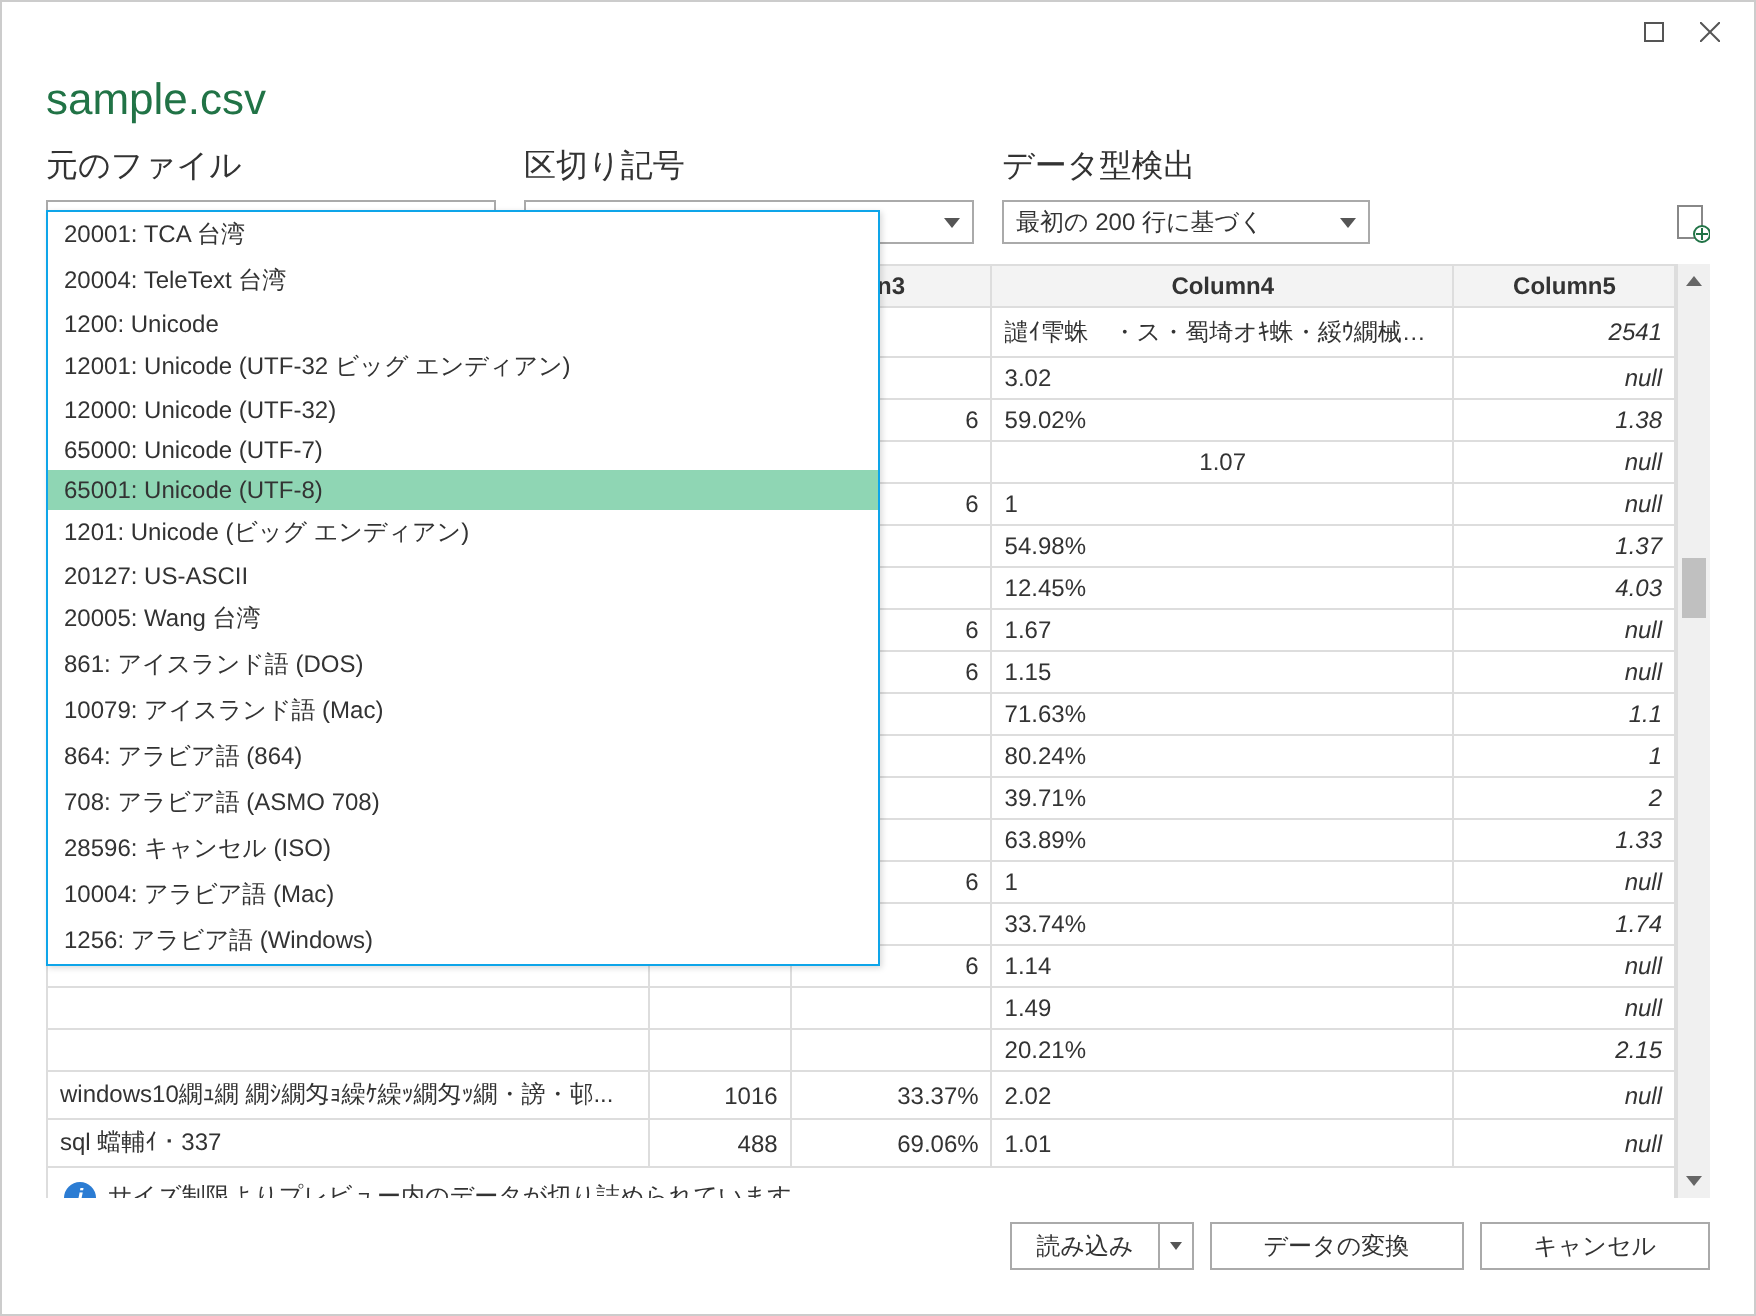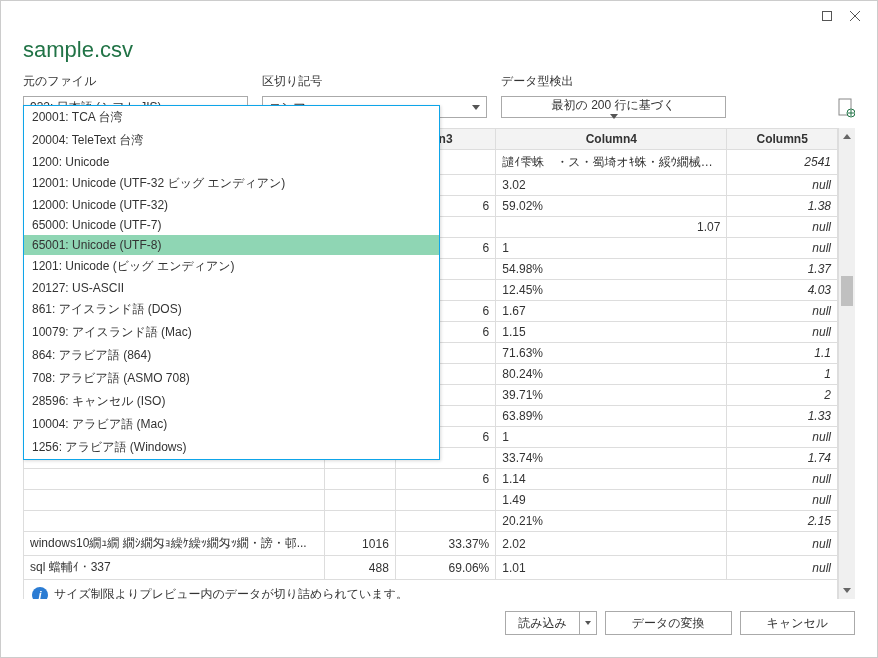--- a/index.html
+++ b/index.html
@@ -4,24 +4,24 @@
 <style>
 * { box-sizing: border-box; margin: 0; padding: 0; }
 body { font-family: "Segoe UI", "Meiryo", sans-serif; font-size: 12px; color: #333; background: #fff; }
 .window { width: 878px; height: 658px; border: 1px solid #ccc; position: relative; display: flex; flex-direction: column; }
 .titlebar { height: 30px; display: flex; justify-content: flex-end; align-items: center; padding: 0 8px; }
 .titlebar .tb-btn { width: 28px; height: 22px; display: flex; align-items: center; justify-content: center; color: #555; cursor: pointer; }
 .content { flex: 1; padding: 0 22px 12px 22px; display: flex; flex-direction: column; overflow: hidden; }
 .file-title { color: #217346; font-size: 22px; font-weight: 400; padding: 6px 0 10px 0; }
 .controls-row { display: flex; gap: 14px; align-items: flex-end; margin-bottom: 4px; }
 .ctrl-group { display: flex; flex-direction: column; gap: 4px; }
-.ctrl-label { font-size: 12px; color: #333; padding-bottom: 2px; }
+.ctrl-label { font-size: 16px; color: #333; padding-bottom: 2px; }
 .combo { border: 1px solid #aaa; height: 22px; display: flex; align-items: center; justify-content: space-between; padding: 0 6px; background: #fff; cursor: pointer; }
 .combo .caret { border-left: 4px solid transparent; border-right: 4px solid transparent; border-top: 5px solid #555; }
-.g1 { width: 225px; } .g2 { width: 225px; } .g3 { width: 225px; flex-direction: column; }
+.g1 { width: 225px; } .g2 { width: 225px; } .g3 { width: 184px; }
 .settings-icon { margin-left: auto; width: 18px; height: 20px; position: relative; }
 .settings-icon svg { width: 18px; height: 20px; }
 .body-area { flex: 1; position: relative; margin-top: 6px; overflow: hidden; }
 table { border-collapse: collapse; width: 100%; table-layout: fixed; }
 th, td { border: 1px solid #ddd; padding: 3px 6px; font-size: 12px; height: 21px; white-space: nowrap; overflow: hidden; text-overflow: ellipsis; }
 th { background: #f3f3f3; font-weight: 600; text-align: center; }
 td.num { text-align: right; }
 td.ital { font-style: italic; text-align: right; }
 .null { font-style: italic; color: #333; }
 .dropdown { position: absolute; left: 22px; top: 104px; width: 417px; background: #fff; border: 1px solid #0ea5e9; max-height: 396px; overflow-y: auto; z-index: 10; box-shadow: 1px 1px 3px rgba(0,0,0,0.15); }
@@ -134,21 +134,21 @@
                 <td></td>
                 <td class="num"></td>
                 <td class="num">6</td>
                 <td class="num" style="text-align: left;">59.02%</td>
                 <td class="ital">1.38</td>
               </tr>
               <tr>
                 <td></td>
                 <td class="num"></td>
                 <td class="num"></td>
-                <td class="num" style="text-align: right;">1.07</td>
+                <td class="num" style="text-align: center;">1.07</td>
                 <td class="ital null">null</td>
               </tr>
               <tr>
                 <td></td>
                 <td class="num"></td>
                 <td class="num">6</td>
                 <td class="num" style="text-align: left;">1</td>
                 <td class="ital null">null</td>
               </tr>
               <tr>
@@ -280,20 +280,21 @@
   <div class="dropdown" id="encoding-dropdown">
       <div class="opt">20001: TCA 台湾</div>
       <div class="opt">20004: TeleText 台湾</div>
       <div class="opt">1200: Unicode</div>
       <div class="opt">12001: Unicode (UTF-32 ビッグ エンディアン)</div>
       <div class="opt">12000: Unicode (UTF-32)</div>
       <div class="opt">65000: Unicode (UTF-7)</div>
       <div class="opt selected">65001: Unicode (UTF-8)</div>
       <div class="opt">1201: Unicode (ビッグ エンディアン)</div>
       <div class="opt">20127: US-ASCII</div>
+      <div class="opt">20005: Wang 台湾</div>
       <div class="opt">861: アイスランド語 (DOS)</div>
       <div class="opt">10079: アイスランド語 (Mac)</div>
       <div class="opt">864: アラビア語 (864)</div>
       <div class="opt">708: アラビア語 (ASMO 708)</div>
       <div class="opt">28596: キャンセル (ISO)</div>
       <div class="opt">10004: アラビア語 (Mac)</div>
       <div class="opt">1256: アラビア語 (Windows)</div>
     </div>
 
   <div class="footer">

